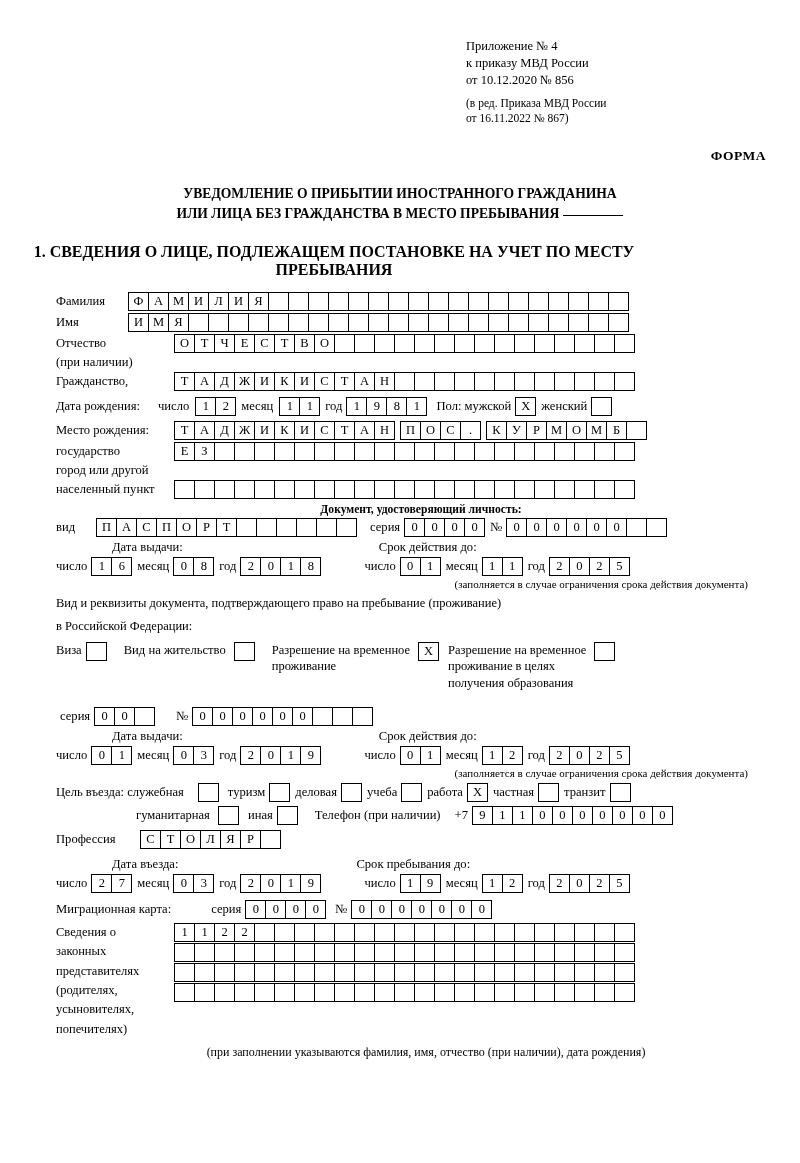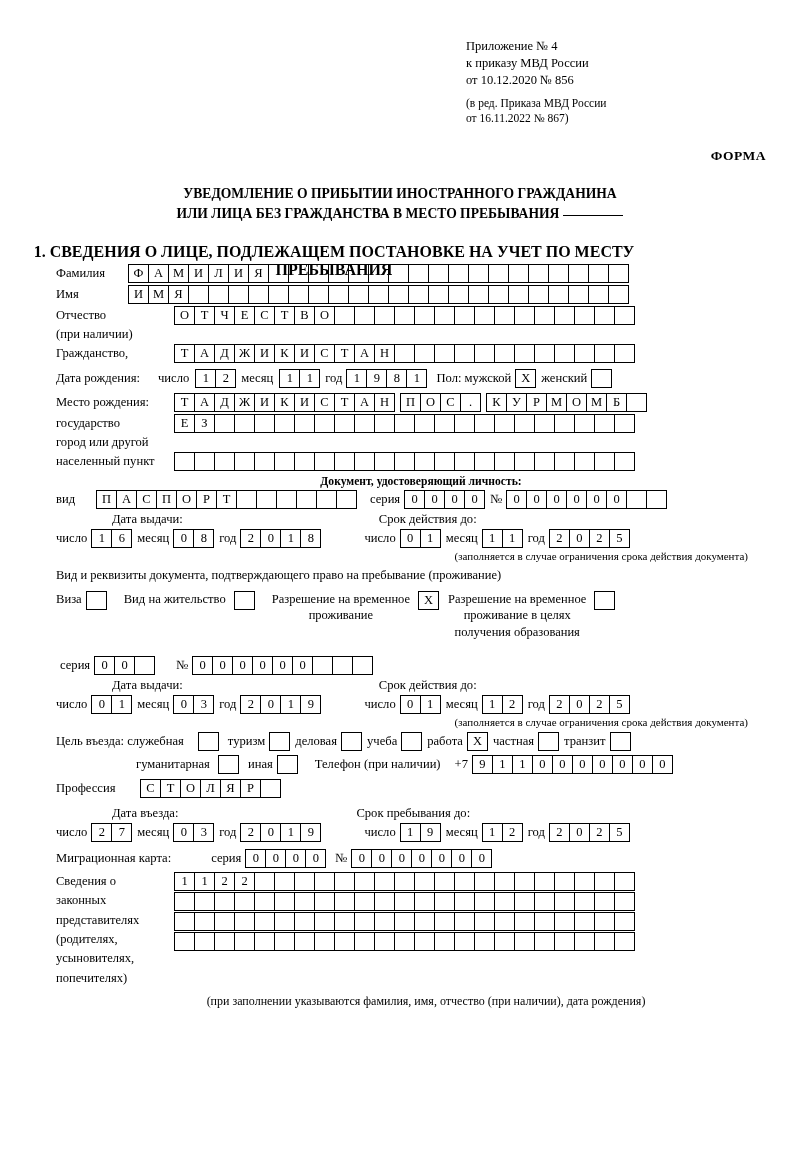--- a/index.html
+++ b/index.html
@@ -66,21 +66,21 @@
     top: 243px;
     left: 0;
     width: 668px;
     text-align: center;
     font-weight: bold;
     font-size: 16px;
   }
   
   .form {
     position: absolute;
-    top: 264px;
+    top: 292px;
     left: 56px;
     width: 700px;
     font-size: 12.5px;
   }
   .row {
     display: flex;
     align-items: center;
     margin-bottom: 2px;
     white-space: nowrap;
   }
@@ -121,21 +121,21 @@
     margin-bottom: 3px;
   }
   .blk-line { margin-top: 6px; font-size: 12.5px; }
   .bottom-note {
     text-align: center;
     font-size: 12px;
     margin-top: 6px;
     padding-left: 40px;
   }
   .visa-row { display: flex; align-items: flex-start; margin-top: 4px; }
-  .stack-lbl { text-align: center; line-height: 1.3; }
+  .stack-lbl { text-align: left; line-height: 1.3; }
   .pad-top { padding-top: 1px; }
   .col-flex { display:flex; flex-direction:column; }
   .lbl-left { display:flex; flex-direction:column; font-size:12.5px; line-height:1.55; }
   .rows-stack .row { margin-bottom: 1px; }
 </style>
 </head>
 <body>
 
 <div class="page">
 
@@ -508,20 +508,21 @@
       <span class="boxes">
           <span class="bx">2</span>
           <span class="bx">0</span>
           <span class="bx">2</span>
           <span class="bx">5</span>
         </span>
     </div>
     <div class="note-right">(заполняется в случае ограничения срока действия документа)</div>
 
     <div class="blk-line">Вид и реквизиты документа, подтверждающего право на пребывание (проживание)</div>
+    <div class="blk-line" style="margin-top:8px">в Российской Федерации:</div>
 
     <div class="visa-row" style="margin-top:8px">
       <span class="lbl pad-top">Виза</span>
       <span class="sp4"></span>
       <span class="boxes">
           <span class="bx"></span>
         </span>
       <span class="sp18"></span>
       <span class="lbl pad-top">Вид на жительство</span>
       <span class="sp8"></span>

